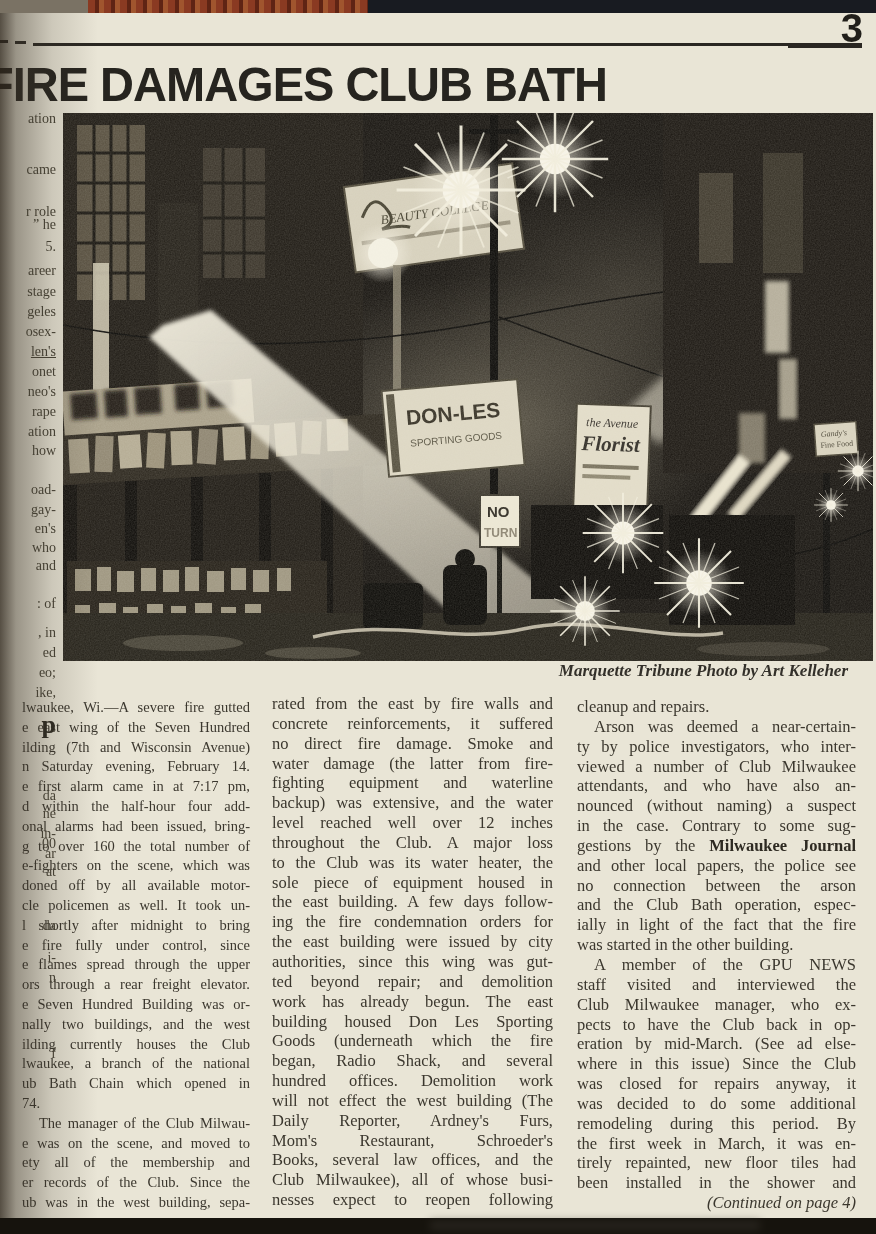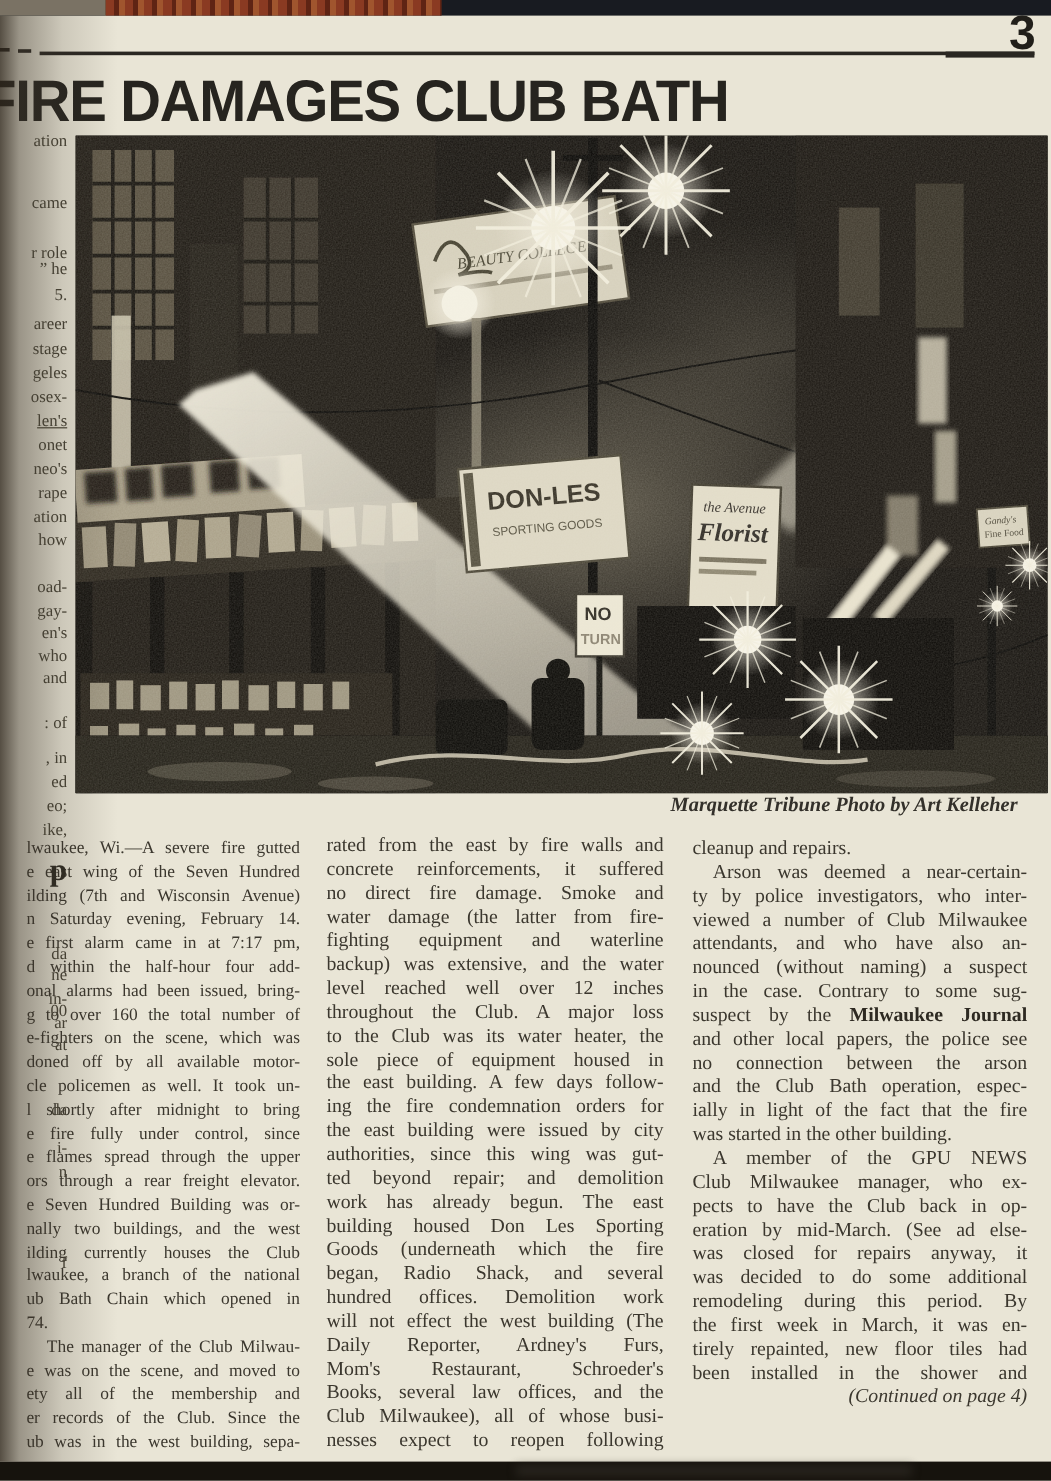--- a/index.html
+++ b/index.html
@@ -331,30 +331,32 @@
       <div class="ln"><span>nesses expect to reopen following</span></div>
     </div>
   <div class="col" id="col2c">
       <div class="ln end"><span>cleanup and repairs.</span></div>
       <div class="ln ind"><span>Arson was deemed a near-certain-</span></div>
       <div class="ln"><span>ty by police investigators, who inter-</span></div>
       <div class="ln"><span>viewed a number of Club Milwaukee</span></div>
       <div class="ln"><span>attendants, and who have also an-</span></div>
       <div class="ln"><span>nounced (without naming) a suspect</span></div>
       <div class="ln"><span>in the case.  Contrary to some sug-</span></div>
-      <div class="ln"><span>suspect by the </span><b>Milwaukee Journal</b><span></span></div>
+      <div class="ln"><span>gestions by the </span><b>Milwaukee Journal</b><span></span></div>
       <div class="ln"><span>and other local papers, the police see</span></div>
       <div class="ln"><span>no connection between the arson</span></div>
       <div class="ln"><span>and the Club Bath operation, espec-</span></div>
       <div class="ln"><span>ially in light of the fact that the fire</span></div>
       <div class="ln end"><span>was started in the other building.</span></div>
       <div class="ln ind"><span>A member of the GPU NEWS</span></div>
+      <div class="ln"><span>staff visited and interviewed the</span></div>
       <div class="ln"><span>Club Milwaukee manager, who ex-</span></div>
       <div class="ln"><span>pects to have the Club back in op-</span></div>
       <div class="ln"><span>eration by mid-March. (See ad else-</span></div>
+      <div class="ln"><span>where in this issue)  Since the Club</span></div>
       <div class="ln"><span>was closed for repairs anyway, it</span></div>
       <div class="ln"><span>was decided to do some additional</span></div>
       <div class="ln"><span>remodeling during this period.  By</span></div>
       <div class="ln"><span>the first week in March, it was en-</span></div>
       <div class="ln"><span>tirely repainted, new floor tiles had</span></div>
       <div class="ln"><span>been installed in the shower and</span></div>
       <div class="ln end ralign ital"><span>(Continued on page 4)</span></div>
     </div>
 
   <div class="gutter"></div>

